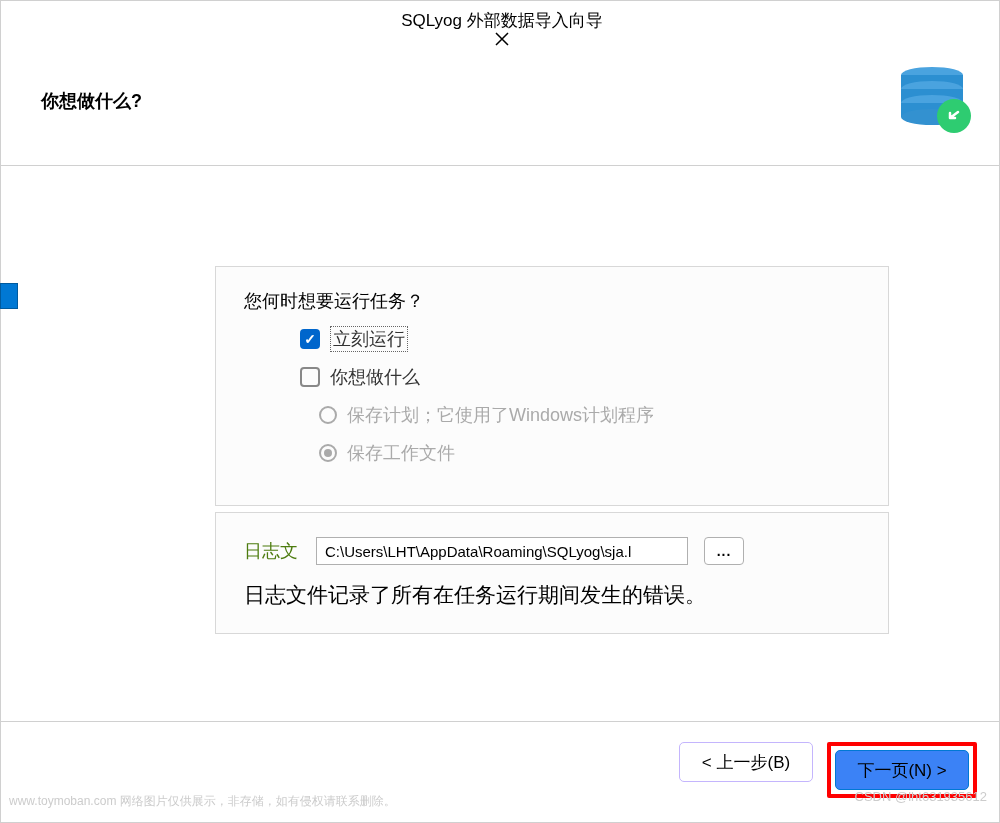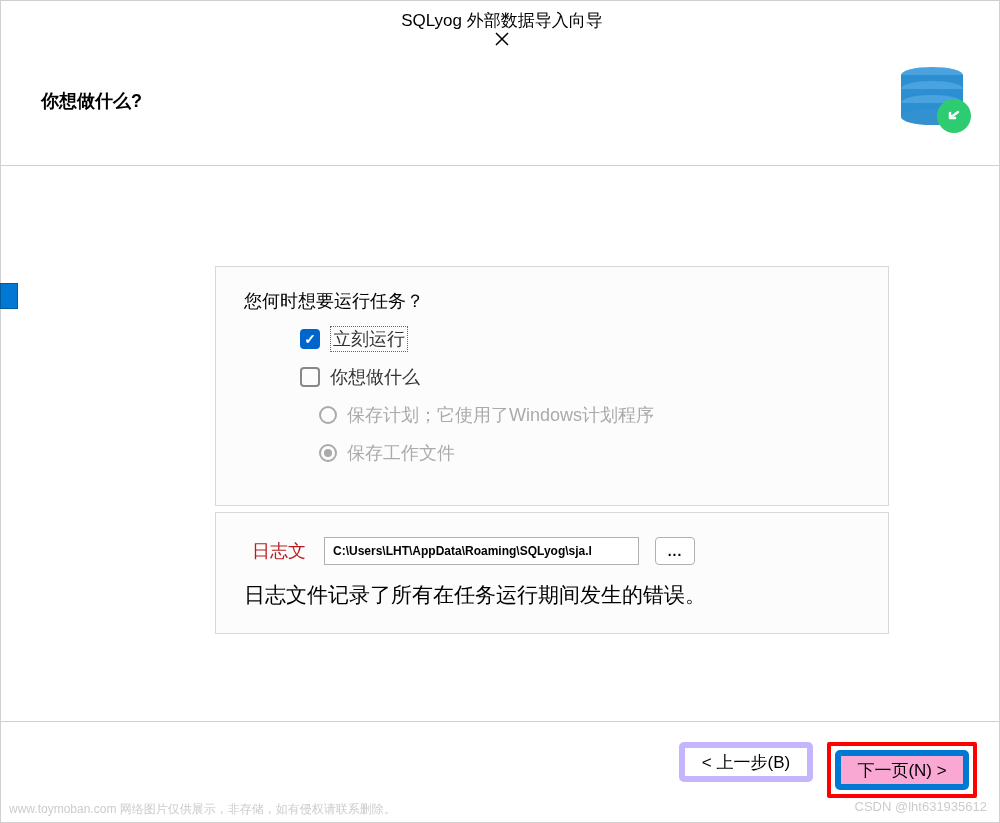--- a/index.html
+++ b/index.html
@@ -194,34 +194,32 @@
       font-size: 18px;
       color: #aaaaaa;
     }
     .log-row {
       display: flex;
       align-items: center;
       margin-bottom: 16px;
     }
     .log-label {
       font-size: 18px;
-      color: #b91c1c;
+      color: #4d7c0f;
       margin-right: 18px;
-      margin-left: 8px;
     }
     .log-input {
       font-family: inherit;
-      font-size: 12px;
+      font-size: 15px;
       color: #000000;
       border: 1px solid #b0b0b0;
       padding: 4px 8px;
-      width: 315px;
+      width: 372px;
       height: 28px;
       background: #ffffff;
-      font-weight: bold;
     }
     .browse-btn {
       width: 40px;
       height: 28px;
       border: 1px solid #b0b0b0;
       background: #ffffff;
       border-radius: 4px;
       margin-left: 16px;
       display: flex;
       align-items: center;
@@ -242,51 +240,51 @@
       right: 0;
       border-top: 1px solid #d0d0d0;
       padding: 20px 22px 0 22px;
       display: flex;
       justify-content: flex-end;
       gap: 14px;
     }
     .nav-btn {
       min-width: 134px;
       height: 40px;
-      border: 6px solid #c4b5fd;
+      border: 1px solid #c4b5fd;
       background: #ffffff;
       border-radius: 5px;
       font-size: 17px;
       color: #000000;
       cursor: pointer;
       display: flex;
       align-items: center;
       justify-content: center;
       font-family: inherit;
     }
     .nav-btn.highlighted {
-      background: #f9a8d4;
+      background: #3b82f6;
       border-color: #0078d4;
     }
     .next-highlight-box {
       position: relative;
       padding: 4px;
       border: 4px solid #ff0000;
       border-radius: 2px;
     }
     .watermark-left {
       position: absolute;
-      bottom: 4px;
+      bottom: 12px;
       left: 8px;
       font-size: 12px;
       color: #cccccc;
     }
     .watermark-right {
       position: absolute;
-      bottom: 8px;
+      bottom: 18px;
       right: 12px;
       font-size: 13px;
       color: #cccccc;
     }
   </style>
 </head>
 <body>
 
 <div class="window">
 

